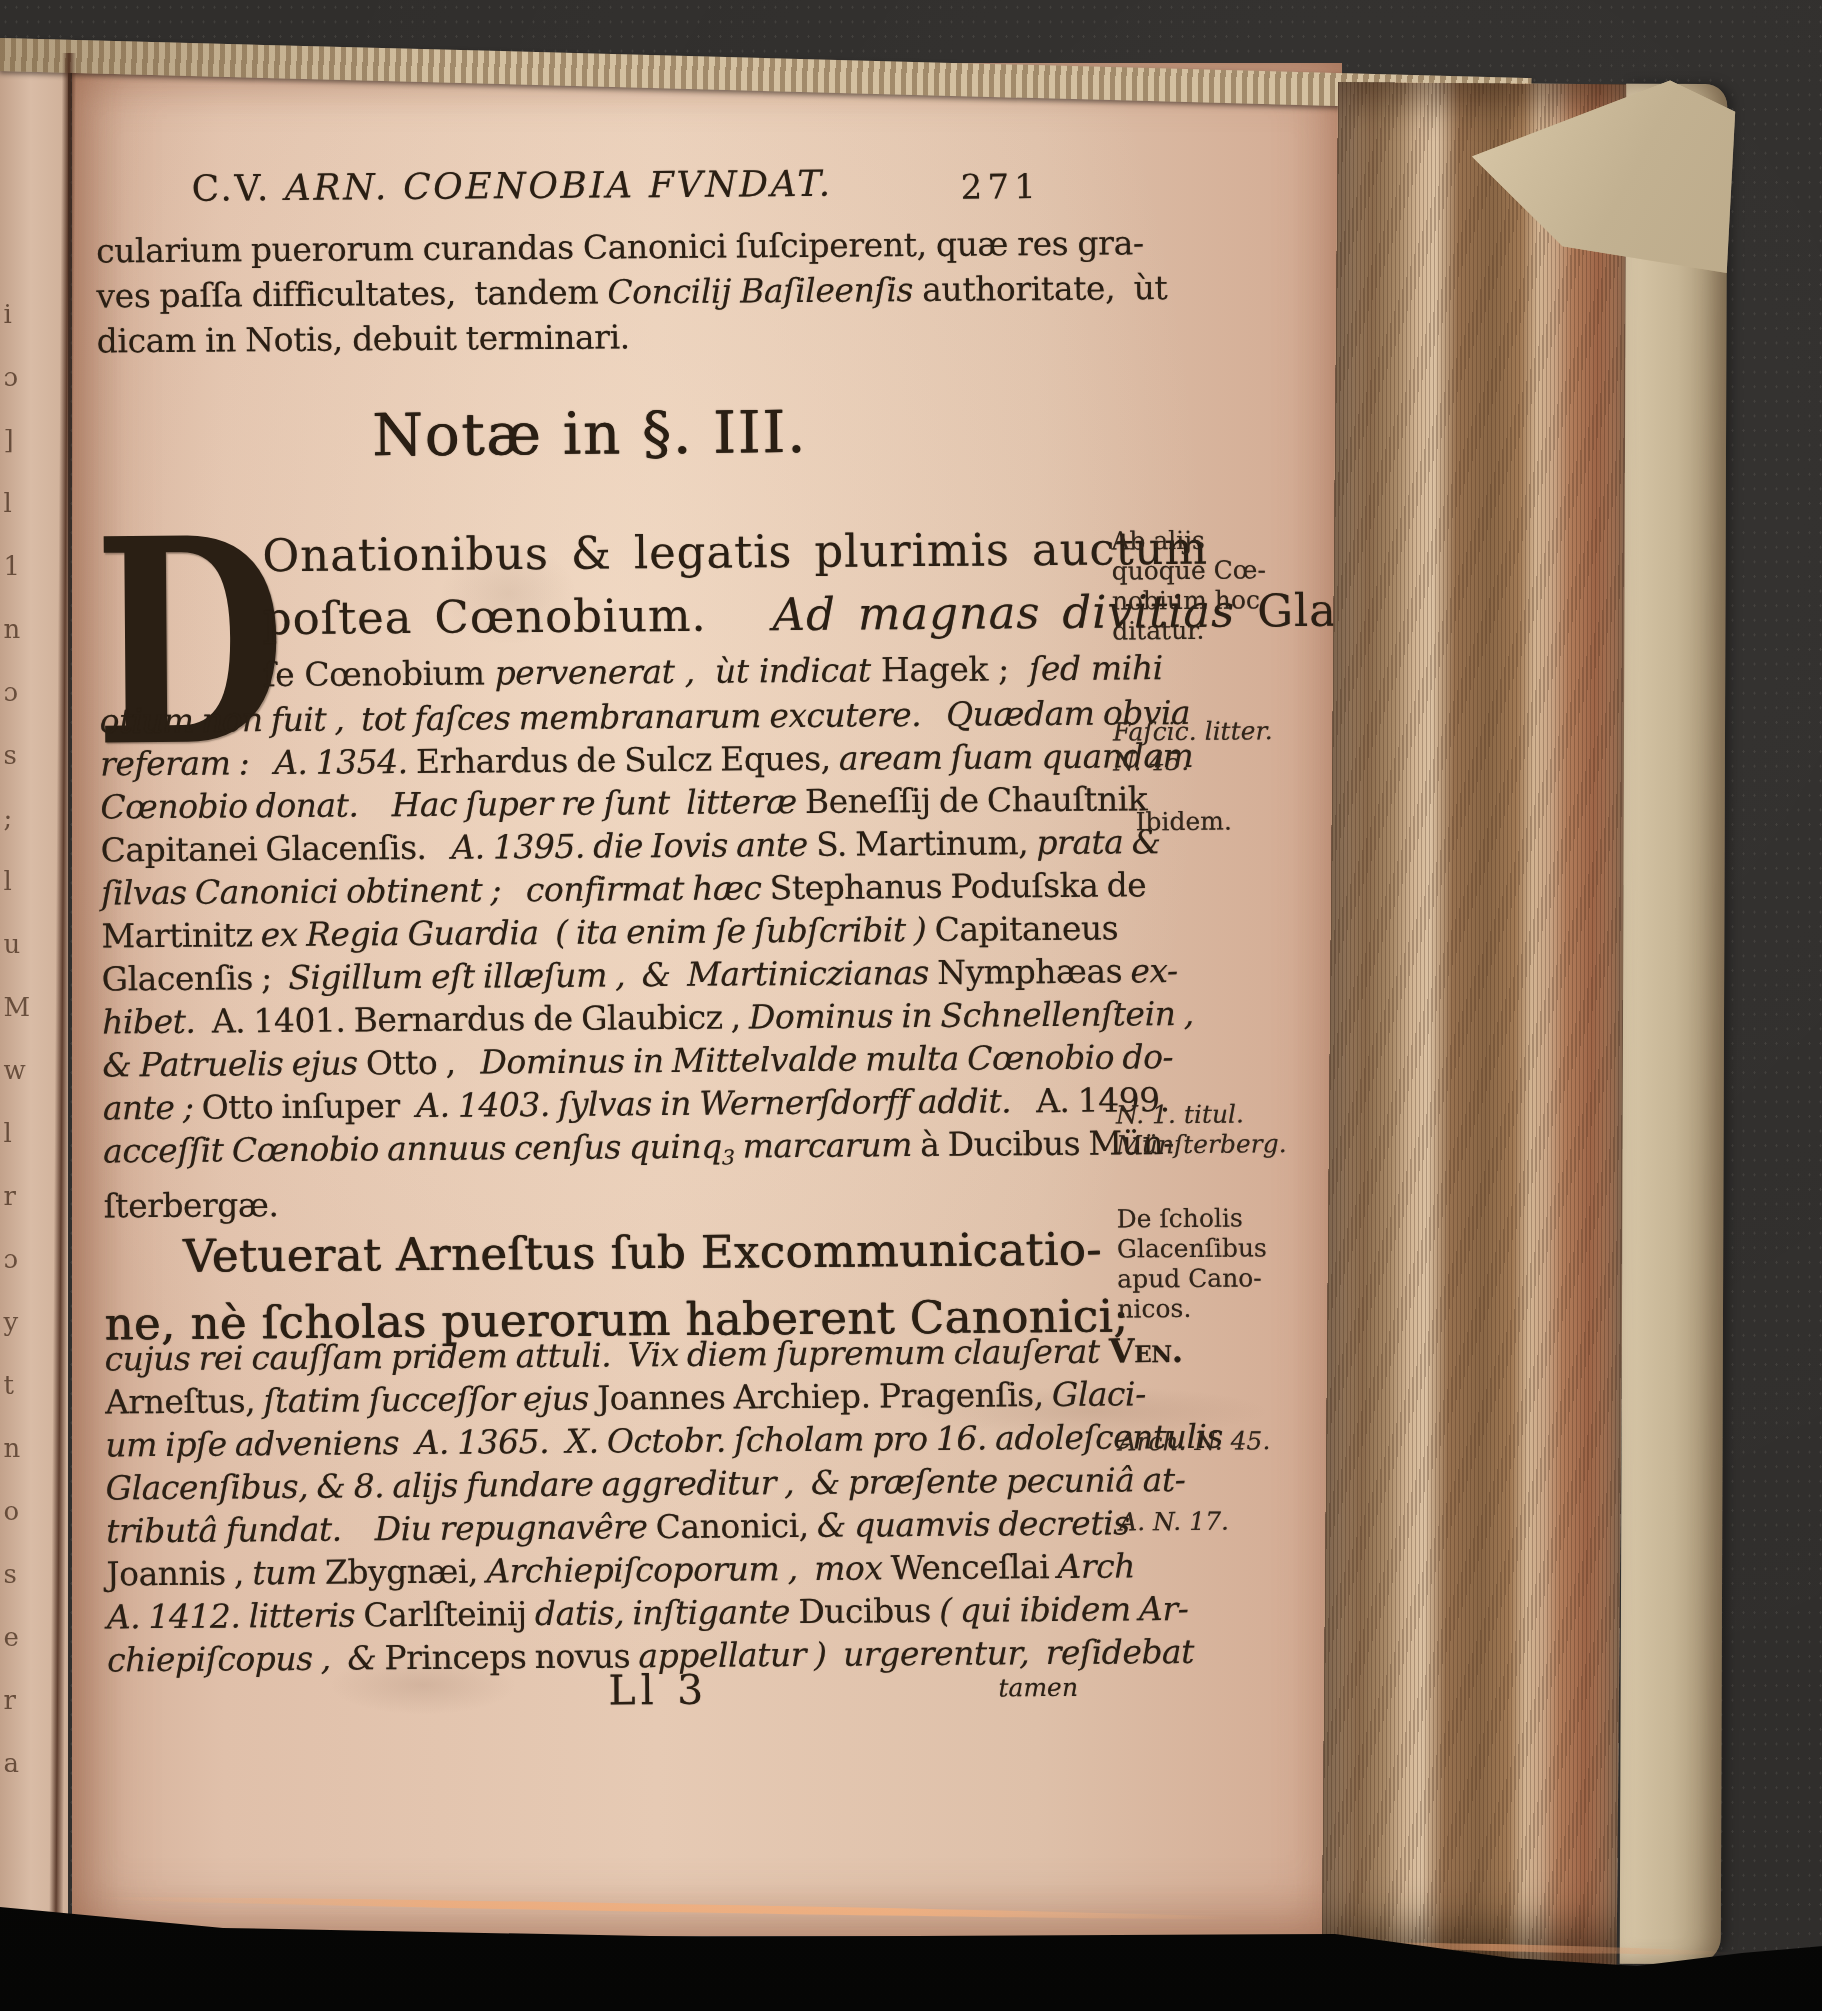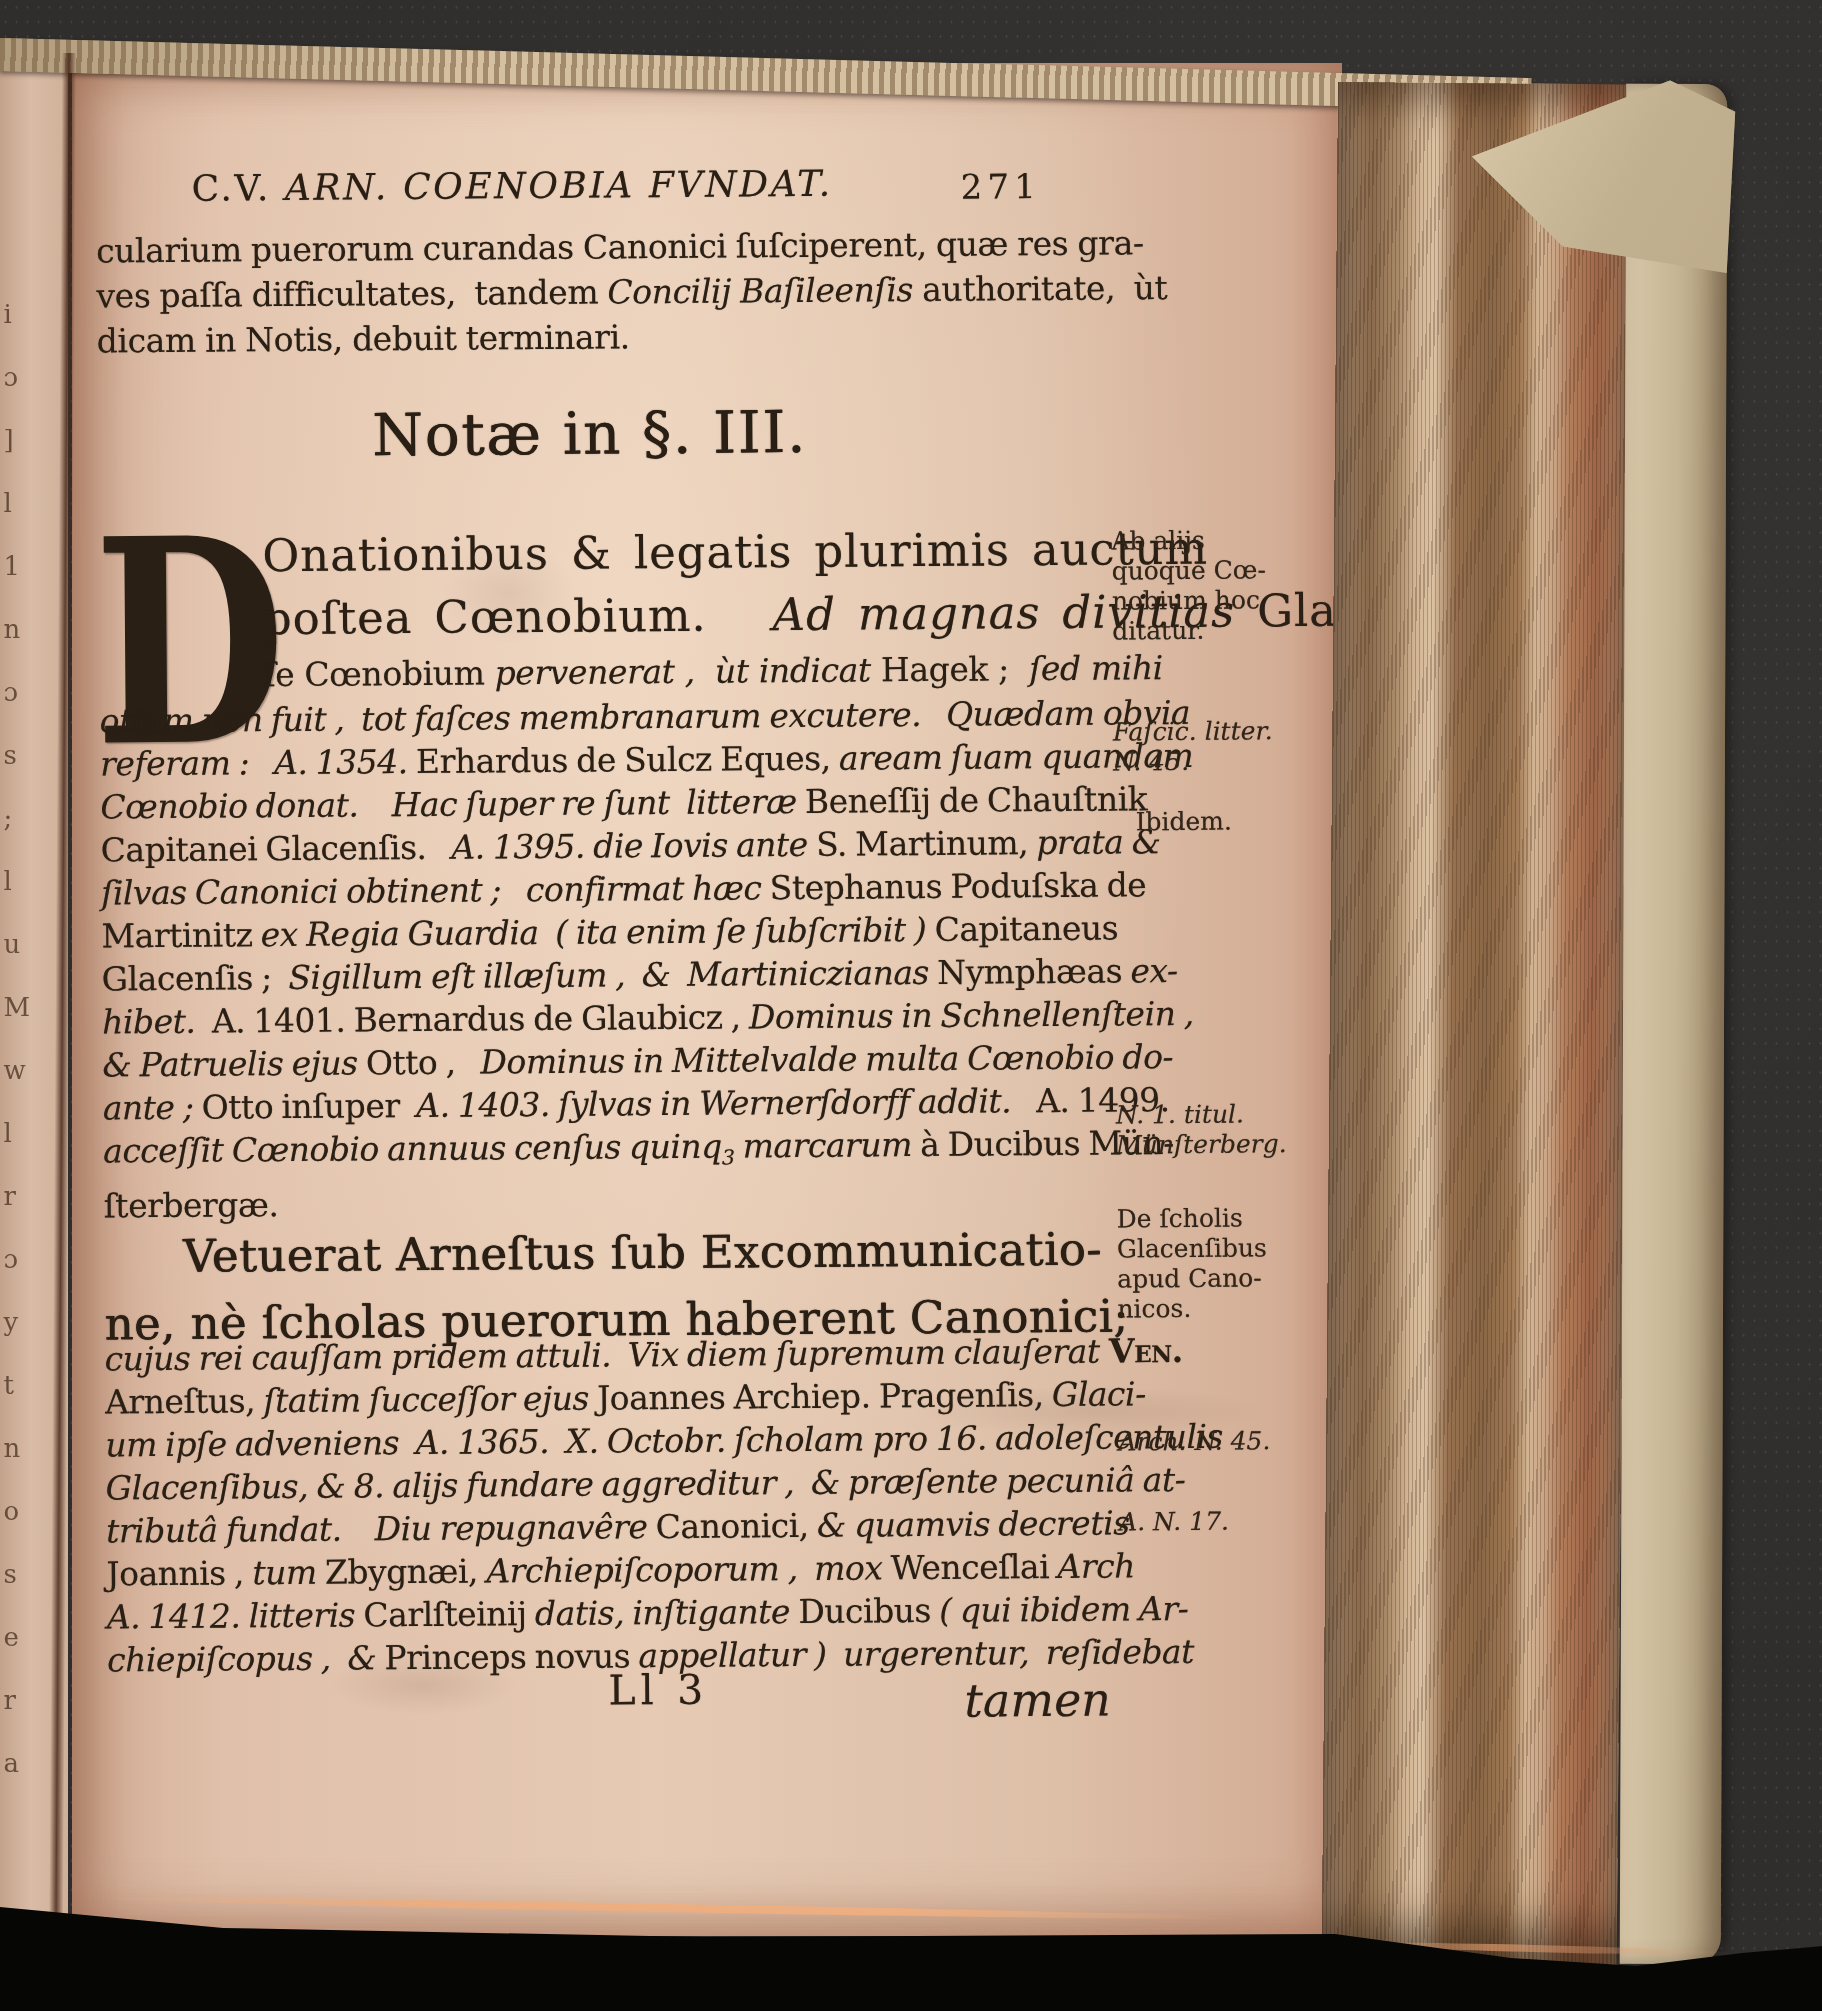--- a/index.html
+++ b/index.html
@@ -116,21 +116,21 @@
   .big{position:absolute;left:164px;font-size:45px;letter-spacing:0.9px;word-spacing:6.8px;white-space:pre;}
   .big.b1{top:1.7px;}
   .big.b2{top:65px;}
   .indent-line{position:absolute;left:164px;top:128px;font-size:33px;white-space:pre;letter-spacing:-0.4px;}
   .dc-body{position:absolute;left:0;top:171px;font-size:33px;line-height:43px;letter-spacing:-0.5px;word-spacing:-1.7px;}
   .h2{position:absolute;left:30px;top:1156px;width:1053px;font-size:45px;line-height:67px;letter-spacing:0.4px;}
   .h2 .tline:first-child{padding-left:79px;}
   .thick{text-shadow:0.6px 0 0 currentColor,0 0 1.4px rgba(42,31,20,0.6);}
   .closing{position:absolute;left:30px;top:1270px;width:1053px;font-size:33px;line-height:43px;letter-spacing:-0.5px;word-spacing:-1.7px;}
   .sig{position:absolute;left:508px;top:1603px;font-size:41px;letter-spacing:5.1px;margin-left:23px;}
-  .catchword{position:absolute;left:887px;top:1613px;font-size:46px;font-style:italic;}
+  .catchword{position:absolute;left:921px;top:1613px;font-size:25px;font-style:italic;}
   .mnote{position:absolute;left:1043px;width:193px;font-size:25px;line-height:30px;color:#31251a;}
   .mnote .tline{white-space:pre;}
   .mn1{top:467px;} .mn2{top:658px;font-style:italic;} .mn3{top:748px;padding-left:22px;}
   .mn4{top:1041px;font-style:italic;} .mn5{top:1145px;} .mn6{top:1368px;font-style:italic;}
   .mn7{top:1448px;font-style:italic;}
 </style>
 </head>
 <body>
 
 <div class="prev-page">

